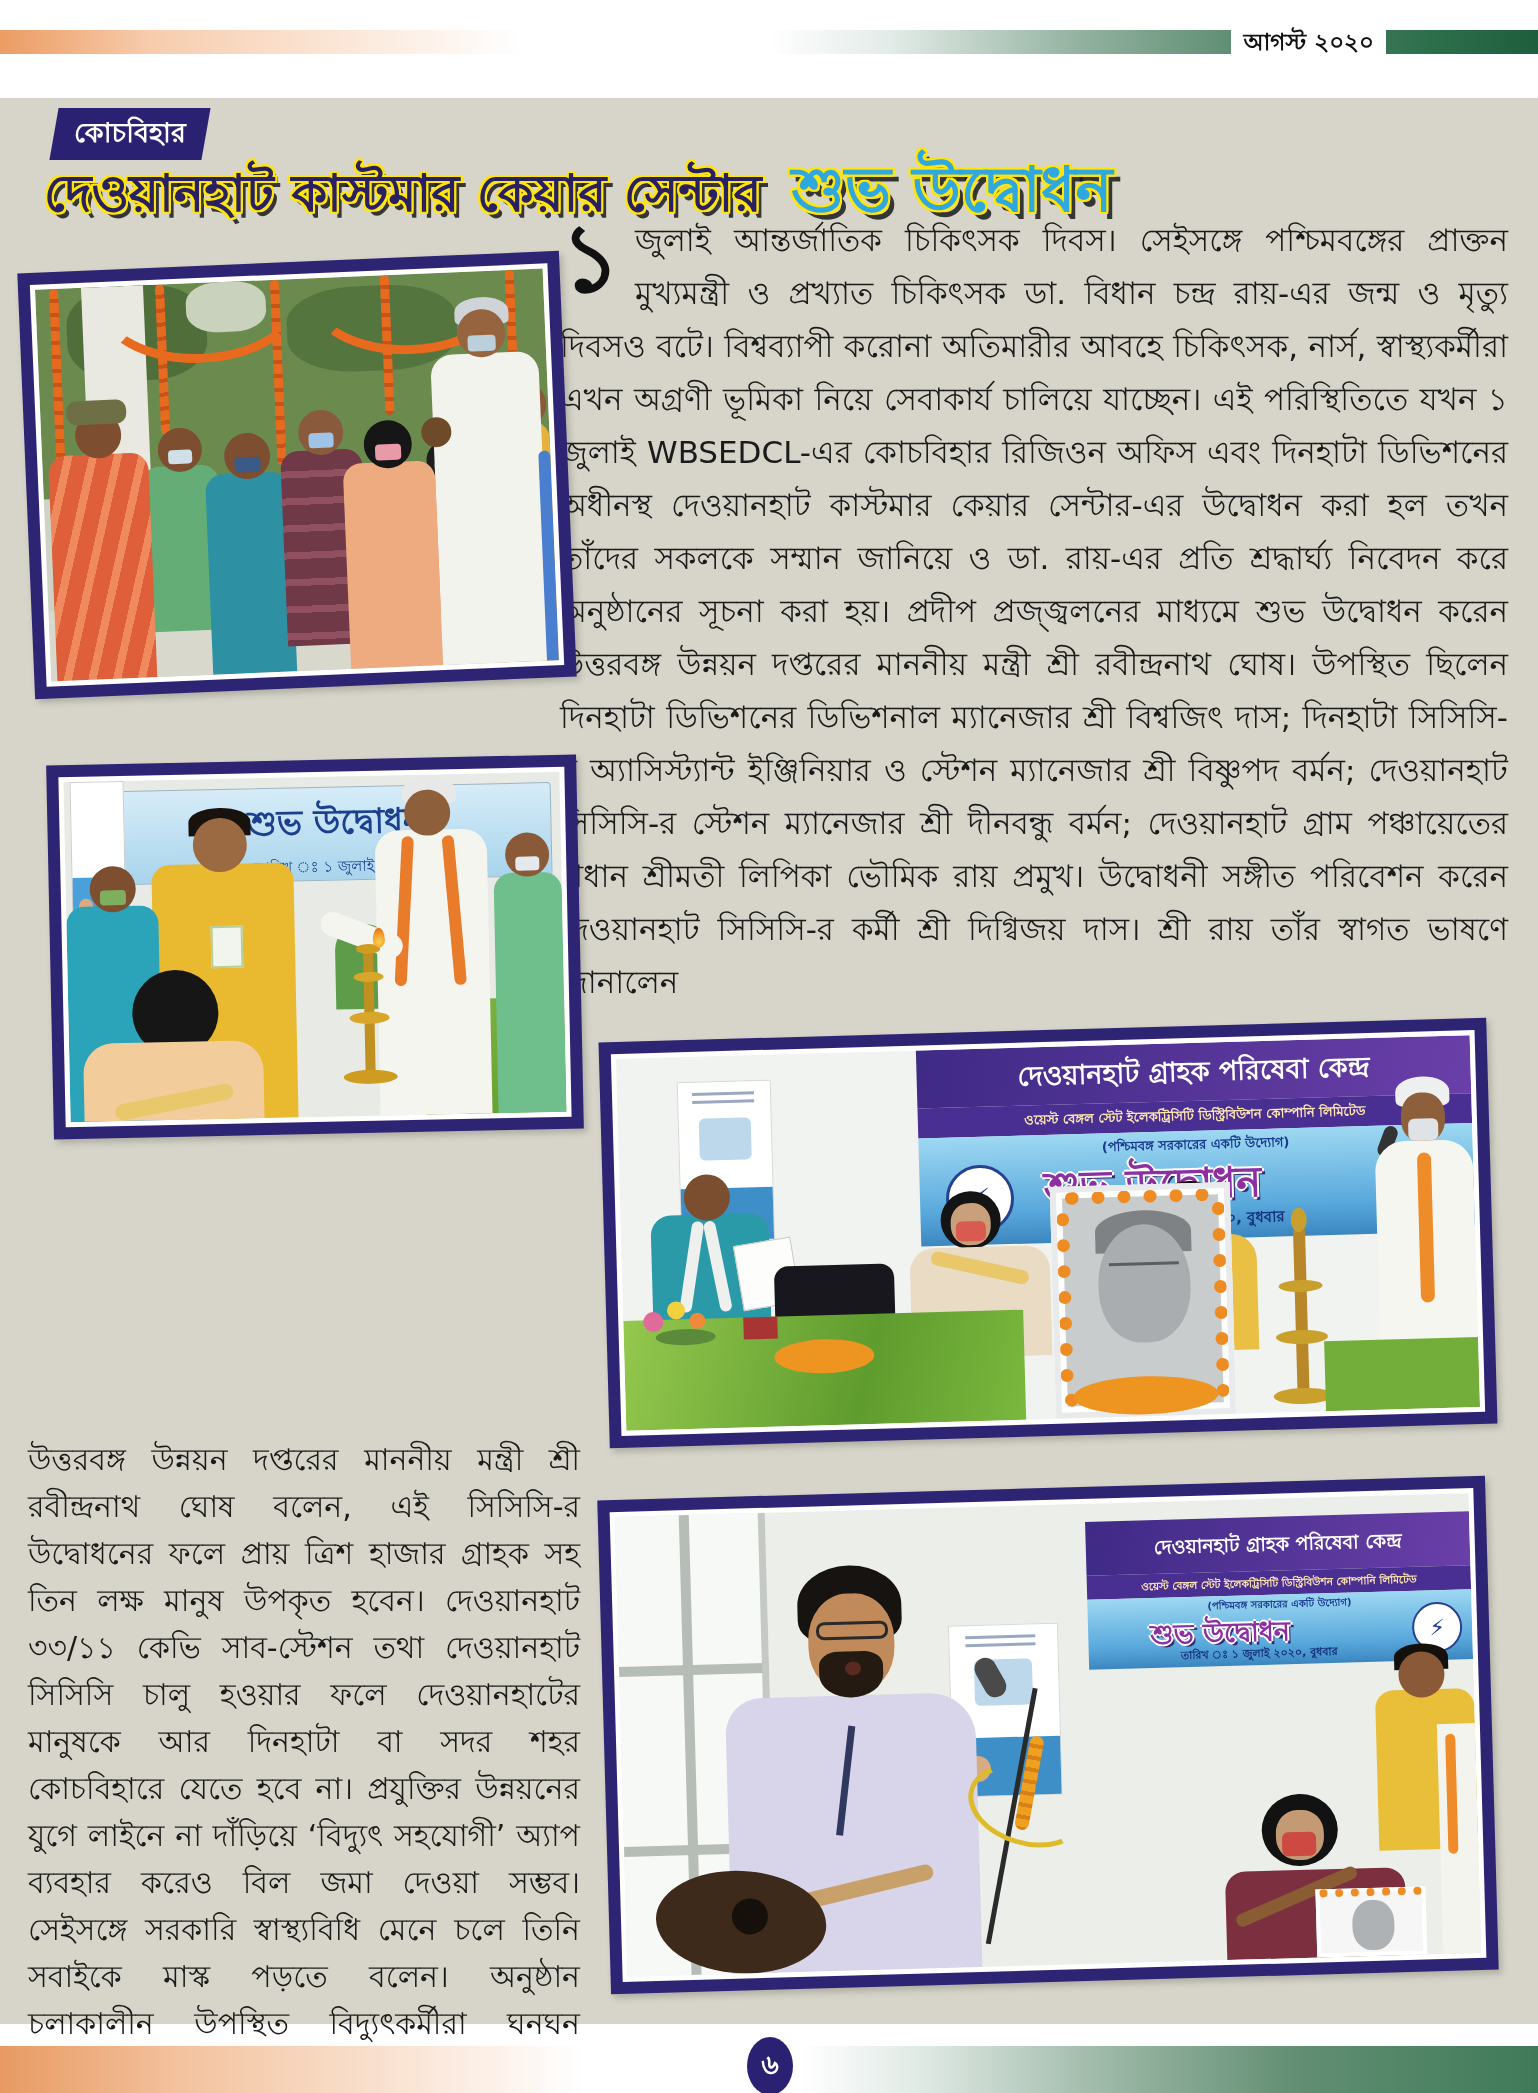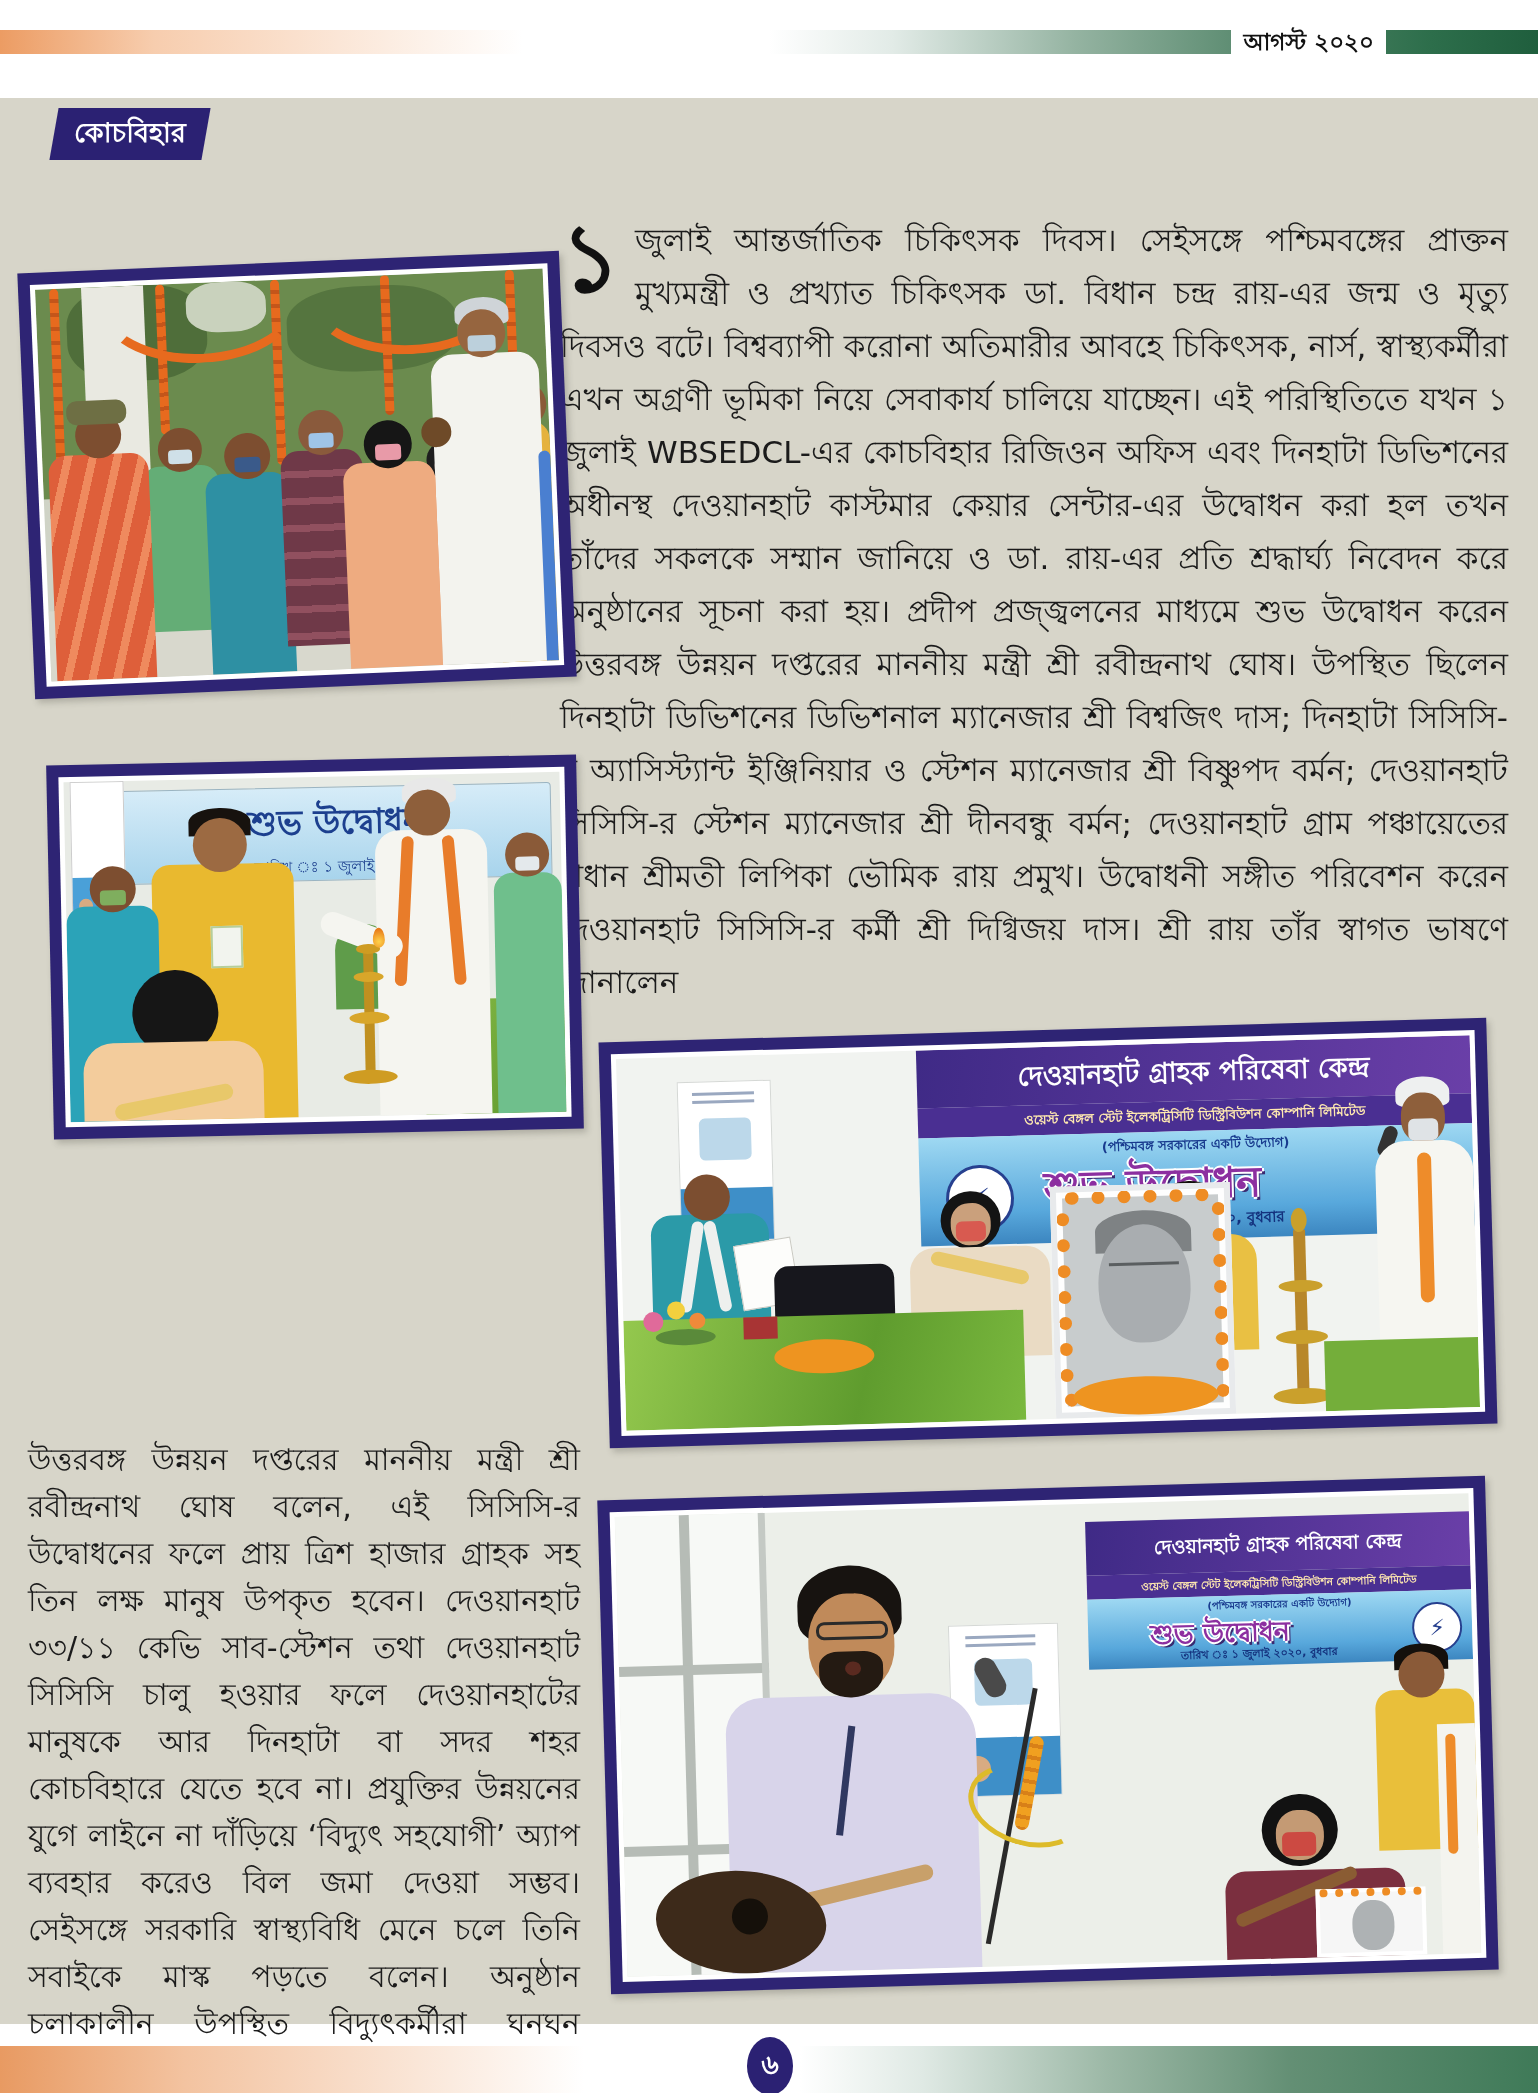--- a/index.html
+++ b/index.html
@@ -57,20 +57,23 @@
 
   <div class="topbar"></div>
   <div class="issue-label">আগস্ট ২০২০</div>
 
   <div class="panel"></div>
 
   <div class="loc-tag">
     <span>কোচবিহার</span>
   </div>
 
+  <div class="headline">
+    <span class="hl-main">দেওয়ানহাট কাস্টমার কেয়ার সেন্টার</span><span class="hl-accent">শুভ উদ্বোধন</span>
+  </div>
 
   <div class="right-col">
     <span class="dropcap">১</span><span>জুলাই আন্তর্জাতিক চিকিৎসক দিবস। সেইসঙ্গে পশ্চিমবঙ্গের প্রাক্তন মুখ্যমন্ত্রী ও প্রখ্যাত চিকিৎসক ডা. বিধান চন্দ্র রায়-এর জন্ম ও মৃত্যু দিবসও বটে। বিশ্বব্যাপী করোনা অতিমারীর আবহে চিকিৎসক, নার্স, স্বাস্থ্যকর্মীরা এখন অগ্রণী ভূমিকা নিয়ে সেবাকার্য চালিয়ে যাচ্ছেন। এই পরিস্থিতিতে যখন ১ জুলাই WBSEDCL-এর কোচবিহার রিজিওন অফিস এবং দিনহাটা ডিভিশনের অধীনস্থ দেওয়ানহাট কাস্টমার কেয়ার সেন্টার-এর উদ্বোধন করা হল তখন তাঁদের সকলকে সম্মান জানিয়ে ও ডা. রায়-এর প্রতি শ্রদ্ধার্ঘ্য নিবেদন করে অনুষ্ঠানের সূচনা করা হয়। প্রদীপ প্রজ্জ্বলনের মাধ্যমে শুভ উদ্বোধন করেন উত্তরবঙ্গ উন্নয়ন দপ্তরের মাননীয় মন্ত্রী শ্রী রবীন্দ্রনাথ ঘোষ। উপস্থিত ছিলেন দিনহাটা ডিভিশনের ডিভিশনাল ম্যানেজার শ্রী বিশ্বজিৎ দাস; দিনহাটা সিসিসি-র অ্যাসিস্ট্যান্ট ইঞ্জিনিয়ার ও স্টেশন ম্যানেজার শ্রী বিষ্ণুপদ বর্মন; দেওয়ানহাট সিসিসি-র স্টেশন ম্যানেজার শ্রী দীনবন্ধু বর্মন; দেওয়ানহাট গ্রাম পঞ্চায়েতের প্রধান শ্রীমতী লিপিকা ভৌমিক রায় প্রমুখ। উদ্বোধনী সঙ্গীত পরিবেশন করেন দেওয়ানহাট সিসিসি-র কর্মী শ্রী দিগ্বিজয় দাস। শ্রী রায় তাঁর স্বাগত ভাষণে জানালেন</span>
   </div>
 
   <div class="left-para3">উত্তরবঙ্গ উন্নয়ন দপ্তরের মাননীয় মন্ত্রী শ্রী রবীন্দ্রনাথ ঘোষ বলেন, এই সিসিসি-র উদ্বোধনের ফলে প্রায় ত্রিশ হাজার গ্রাহক সহ তিন লক্ষ মানুষ উপকৃত হবেন। দেওয়ানহাট ৩৩/১১ কেভি সাব-স্টেশন তথা দেওয়ানহাট সিসিসি চালু হওয়ার ফলে দেওয়ানহাটের মানুষকে আর দিনহাটা বা সদর শহর কোচবিহারে যেতে হবে না। প্রযুক্তির উন্নয়নের যুগে লাইনে না দাঁড়িয়ে ‘বিদ্যুৎ সহযোগী’ অ্যাপ ব্যবহার করেও বিল জমা দেওয়া সম্ভব। সেইসঙ্গে সরকারি স্বাস্থ্যবিধি মেনে চলে তিনি সবাইকে মাস্ক পড়তে বলেন। অনুষ্ঠান চলাকালীন উপস্থিত বিদ্যুৎকর্মীরা ঘনঘন স্যানিটাইজার ব্যবহার করায় তিনি প্রশংসা করেন ও ধন্যবাদ জানান। এই অনুষ্ঠানটি সুচারুরূপে পরিচালনা করেন দিনহাটা ডিভিশন অফিসের হেড অ্যাসিস্ট্যান্ট শ্রী উৎসেন্দু তালুকদার।</div>
 
   <div class="photo" style="left:26px;top:262px;transform:rotate(-2.4deg);">
     <div class="photo-inner">
       <div class="scene" style="width:508px;height:392px;background:#cfd3c6;">

